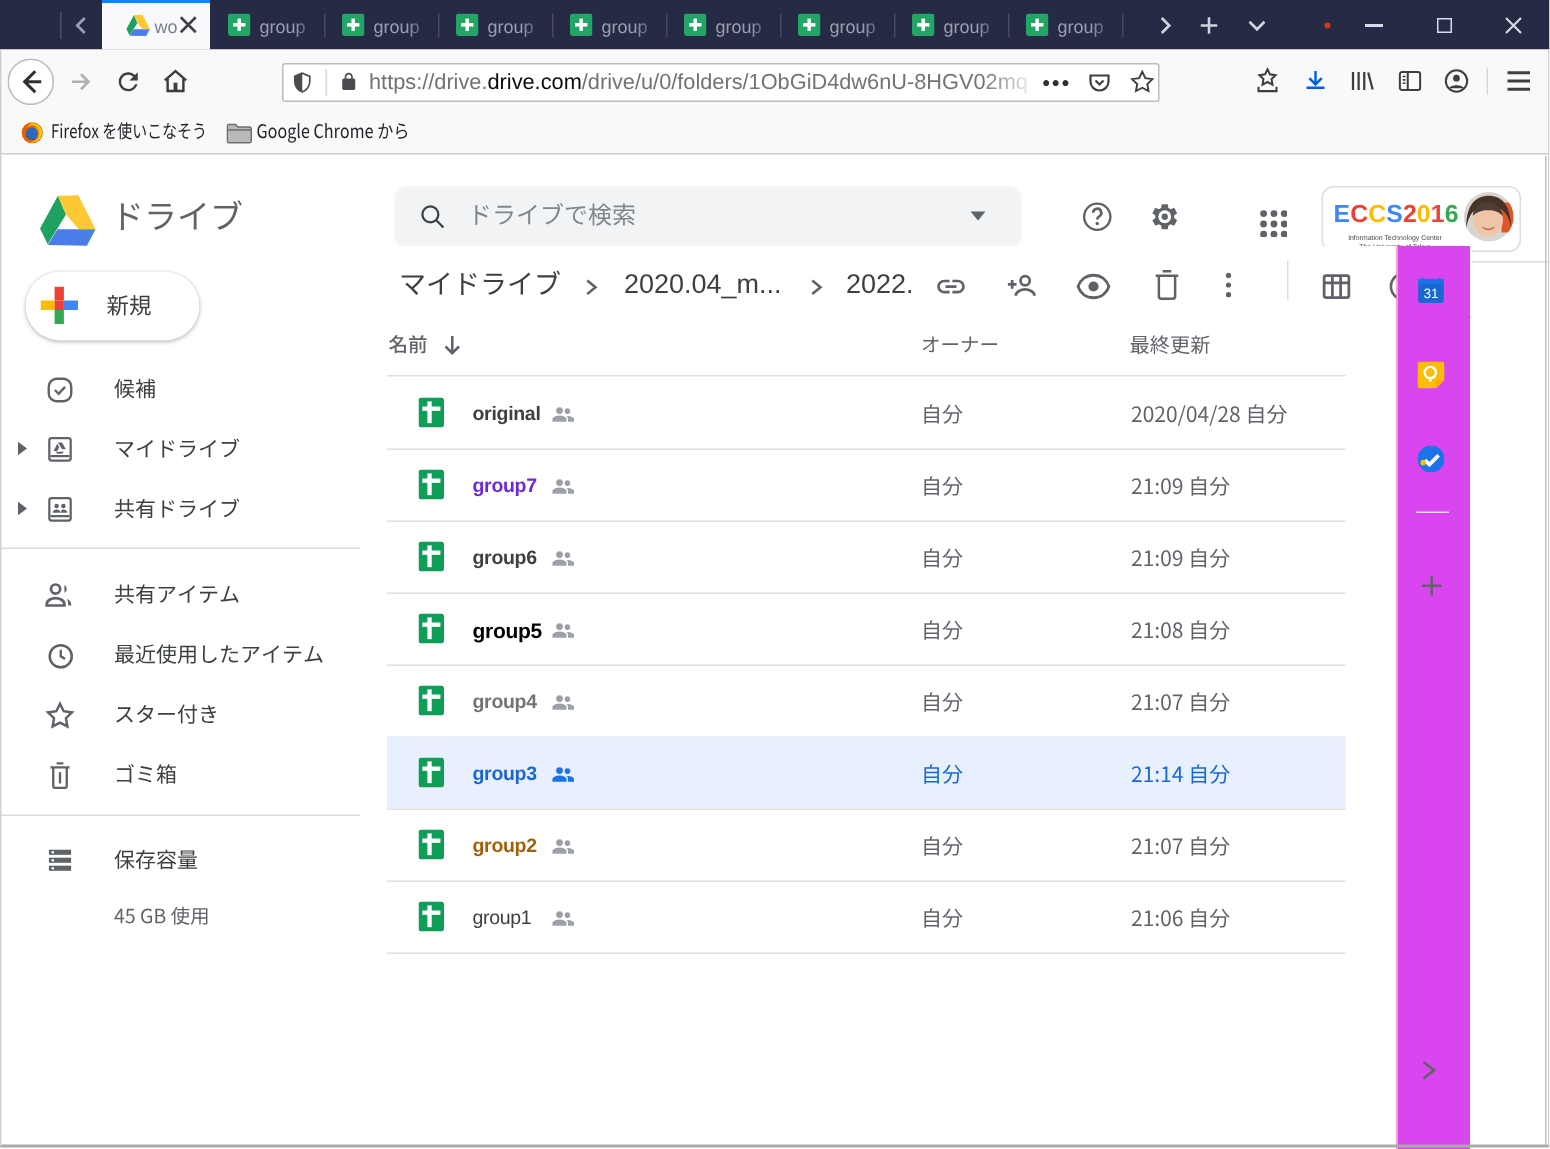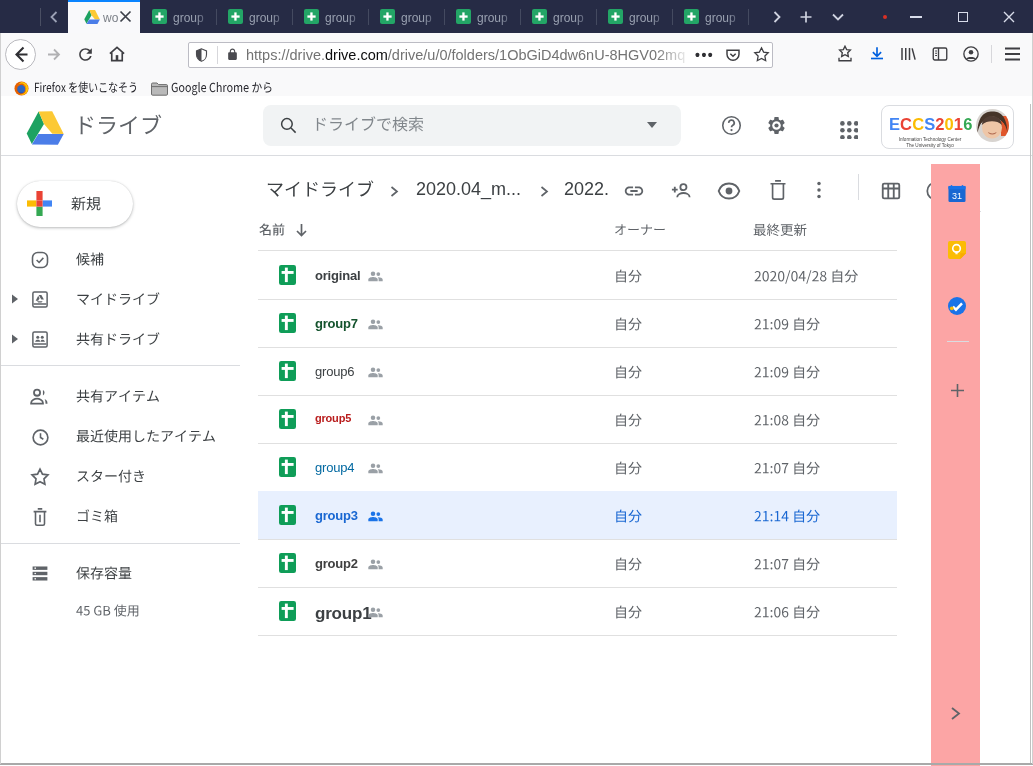--- a/index.html
+++ b/index.html
@@ -199,21 +199,21 @@
           <path transform="translate(4772,0)" d="M92 0H184V349C220 441 275 475 320 475C343 475 355 472 373 466L390 545C373 554 356 557 332 557C272 557 216 513 178 444H176L167 543H92Z"></path>
           <path transform="translate(5160,0)" d="M303 -13C436 -13 554 91 554 271C554 452 436 557 303 557C170 557 52 452 52 271C52 91 170 -13 303 -13ZM303 63C209 63 146 146 146 271C146 396 209 480 303 480C397 480 461 396 461 271C461 146 397 63 303 63Z"></path>
           <path transform="translate(5766,0)" d="M92 0H184V394C233 450 279 477 320 477C389 477 421 434 421 332V0H512V394C563 450 607 477 649 477C718 477 750 434 750 332V0H841V344C841 482 788 557 677 557C610 557 554 514 497 453C475 517 431 557 347 557C282 557 226 516 178 464H176L167 543H92Z"></path>
           <path transform="translate(6692,0)" d="M312 -13C385 -13 443 11 490 42L458 103C417 76 375 60 322 60C219 60 148 134 142 250H508C510 264 512 282 512 302C512 457 434 557 295 557C171 557 52 448 52 271C52 92 167 -13 312 -13ZM141 315C152 423 220 484 297 484C382 484 432 425 432 315Z"></path>
           <path transform="translate(7470,0)" d="M782 674 709 641C780 558 858 382 887 279L965 316C931 409 844 593 782 674ZM78 561 86 474C112 478 153 483 176 486L303 500C269 366 194 138 92 1L174 -31C279 138 347 364 384 508C428 512 468 515 492 515C555 515 598 498 598 406C598 298 582 168 550 100C530 57 500 49 463 49C435 49 382 56 340 69L353 -14C385 -22 433 -29 471 -29C536 -29 585 -12 617 55C659 138 675 297 675 416C675 551 602 585 513 585C489 585 447 582 400 578L426 721C430 740 434 762 438 780L345 790C345 722 335 644 319 572C259 567 200 562 167 561C135 560 109 559 78 561Z"></path>
           <path transform="translate(8470,0)" d="M335 784 315 708C391 687 608 643 703 630L722 707C634 715 421 757 335 784ZM313 602 229 613C223 508 198 298 178 207L252 189C258 205 267 222 282 239C352 323 460 373 592 373C694 373 768 316 768 236C768 99 614 8 298 47L322 -35C694 -66 852 55 852 234C852 351 750 443 597 443C477 443 367 405 271 321C282 385 299 534 313 602Z"></path>
         </g>
       </svg>
     </div>
   </div>
-<div class="ab" style="left:0;top:96px;width:1033px;height:60px;background:#fff;border-bottom:1px solid #dadce0">
+<div class="ab" style="left:0;top:115px;width:1033px;height:60px;background:#fff;border-bottom:1px solid #dadce0">
     <svg class="ab" style="left:26px;top:13px" width="38" height="38" viewBox="0 0 38 34">
 <path fill="#1da261" d="M12.6,0.5 L18,13 L5.8,32.9 L0.7,22.4 Z"></path>
 <path fill="#fcc934" d="M12.6,0.5 L26.2,0.2 L37.7,22.9 L26.3,22.7 L18,13 Z"></path>
 <path fill="#4b7de8" d="M12.3,22.9 L37.7,22.9 L31.9,33.8 L5.8,33.4 Z"></path>
     </svg>
     <div style="position:absolute;left:74px;top:18px;height:28px;line-height:0" class="">
       <svg class="jt" width="88.0" height="27.5" style="width:88.0px;height:27.5px">
         <g transform="translate(0,19.36) scale(0.022000,-0.022000)" fill="#5f6368">
           <path transform="translate(0,0)" d="M656 720 601 695C634 650 665 595 690 543L747 569C724 616 681 683 656 720ZM777 770 722 744C756 700 788 647 815 594L871 622C847 668 803 735 777 770ZM305 75C305 38 303 -11 299 -43H395C392 -11 389 43 389 75V404C500 370 673 303 781 244L816 329C710 382 521 453 389 493V657C389 687 392 730 396 761H297C303 730 305 685 305 657C305 573 305 131 305 75Z"></path>
           <path transform="translate(1000,0)" d="M231 745V662C258 664 290 665 321 665C376 665 657 665 713 665C747 665 781 664 805 662V745C781 741 746 740 714 740C655 740 375 740 321 740C289 740 257 741 231 745ZM878 481 821 517C810 511 789 509 766 509C715 509 289 509 239 509C212 509 178 511 141 515V431C177 433 215 434 239 434C299 434 721 434 770 434C752 362 712 277 651 213C566 123 441 59 299 30L361 -41C488 -6 614 53 719 168C793 249 838 353 865 452C867 459 873 472 878 481Z"></path>
@@ -578,21 +578,21 @@
           <path transform="translate(6448,0)" d="M324 820C262 665 151 527 23 442C41 428 74 399 88 383C213 478 331 628 404 797ZM673 822 601 793C676 644 803 482 914 392C928 413 956 442 977 458C867 535 738 687 673 822ZM187 462V389H392C370 219 314 59 76 -19C93 -35 115 -65 125 -85C382 8 446 190 473 389H732C720 135 705 35 679 9C669 -1 657 -4 637 -4C613 -4 552 -3 486 3C500 -18 509 -50 511 -72C574 -76 636 -77 670 -74C704 -71 727 -64 747 -38C782 0 796 115 811 426C812 436 812 462 812 462Z"></path>
         </g>
       </svg>
     </div>
     <div class="ab" style="left:2px;top:99px;width:639px;height:1px;background:#e0e0e0"></div>
     <svg class="ab" style="left:23px;top:113px" width="17" height="20" viewBox="0 0 17 20">
 <rect x="0" y="0" width="17" height="20" rx="2.2" fill="#0f9d58"></rect>
 <rect x="2.6" y="6" width="12" height="2.9" fill="#fff"></rect>
       <rect x="5.9" y="2.6" width="2.9" height="14.5" fill="#fff"></rect>
     </svg>
-    <div class="ab" style="left:59px;top:116px;font-size:13px;font-weight:bold;letter-spacing:-0.2px;color:#14532d">group7</div>
+    <div class="ab" style="left:59px;top:116px;font-size:13px;font-weight:bold;letter-spacing:-0.2px;color:#6d28d9">group7</div>
     <svg class="ab" style="left:112px;top:119px" width="15" height="11" viewBox="0 0 24 17">
 <circle cx="8" cy="4" r="3.6" fill="#9aa0a6"></circle>
       <circle cx="16.5" cy="4.6" r="3" fill="#9aa0a6"></circle>
 <path d="M0.5 16 v-2.8 c0-2.8 5-4 7.5-4 s7.5 1.2 7.5 4 V16 Z" fill="#9aa0a6"></path>
 <path d="M17 16 v-3 c0-1.4-.6-2.4-1.5-3.2 2.3-.4 8 .6 8 3.4 V16 Z" fill="#9aa0a6"></path>
     </svg>
     <div style="position:absolute;left:358px;top:117px;height:18px;line-height:0" class="">
       <svg class="jt" width="28.0" height="17.5" style="width:28.0px;height:17.5px">
         <g transform="translate(0,12.32) scale(0.014000,-0.014000)" fill="#5f6368">
           <path transform="translate(0,0)" d="M239 411H774V264H239ZM239 482V631H774V482ZM239 194H774V46H239ZM455 842C447 802 431 747 416 703H163V-81H239V-25H774V-76H853V703H492C509 741 526 787 542 830Z"></path>
@@ -612,21 +612,21 @@
           <path transform="translate(3722,0)" d="M324 820C262 665 151 527 23 442C41 428 74 399 88 383C213 478 331 628 404 797ZM673 822 601 793C676 644 803 482 914 392C928 413 956 442 977 458C867 535 738 687 673 822ZM187 462V389H392C370 219 314 59 76 -19C93 -35 115 -65 125 -85C382 8 446 190 473 389H732C720 135 705 35 679 9C669 -1 657 -4 637 -4C613 -4 552 -3 486 3C500 -18 509 -50 511 -72C574 -76 636 -77 670 -74C704 -71 727 -64 747 -38C782 0 796 115 811 426C812 436 812 462 812 462Z"></path>
         </g>
       </svg>
     </div>
     <div class="ab" style="left:2px;top:147px;width:639px;height:1px;background:#e0e0e0"></div>
     <svg class="ab" style="left:23px;top:161px" width="17" height="20" viewBox="0 0 17 20">
 <rect x="0" y="0" width="17" height="20" rx="2.2" fill="#0f9d58"></rect>
 <rect x="2.6" y="6" width="12" height="2.9" fill="#fff"></rect>
       <rect x="5.9" y="2.6" width="2.9" height="14.5" fill="#fff"></rect>
     </svg>
-    <div class="ab" style="left:59px;top:164px;font-size:13px;font-weight:normal;letter-spacing:-0.2px;color:#3c4043">group6</div>
+    <div class="ab" style="left:59px;top:164px;font-size:13px;font-weight:bold;letter-spacing:-0.2px;color:#3c4043">group6</div>
     <svg class="ab" style="left:112px;top:167px" width="15" height="11" viewBox="0 0 24 17">
 <circle cx="8" cy="4" r="3.6" fill="#9aa0a6"></circle>
       <circle cx="16.5" cy="4.6" r="3" fill="#9aa0a6"></circle>
 <path d="M0.5 16 v-2.8 c0-2.8 5-4 7.5-4 s7.5 1.2 7.5 4 V16 Z" fill="#9aa0a6"></path>
 <path d="M17 16 v-3 c0-1.4-.6-2.4-1.5-3.2 2.3-.4 8 .6 8 3.4 V16 Z" fill="#9aa0a6"></path>
     </svg>
     <div style="position:absolute;left:358px;top:165px;height:18px;line-height:0" class="">
       <svg class="jt" width="28.0" height="17.5" style="width:28.0px;height:17.5px">
         <g transform="translate(0,12.32) scale(0.014000,-0.014000)" fill="#5f6368">
           <path transform="translate(0,0)" d="M239 411H774V264H239ZM239 482V631H774V482ZM239 194H774V46H239ZM455 842C447 802 431 747 416 703H163V-81H239V-25H774V-76H853V703H492C509 741 526 787 542 830Z"></path>
@@ -646,21 +646,21 @@
           <path transform="translate(3722,0)" d="M324 820C262 665 151 527 23 442C41 428 74 399 88 383C213 478 331 628 404 797ZM673 822 601 793C676 644 803 482 914 392C928 413 956 442 977 458C867 535 738 687 673 822ZM187 462V389H392C370 219 314 59 76 -19C93 -35 115 -65 125 -85C382 8 446 190 473 389H732C720 135 705 35 679 9C669 -1 657 -4 637 -4C613 -4 552 -3 486 3C500 -18 509 -50 511 -72C574 -76 636 -77 670 -74C704 -71 727 -64 747 -38C782 0 796 115 811 426C812 436 812 462 812 462Z"></path>
         </g>
       </svg>
     </div>
     <div class="ab" style="left:2px;top:195px;width:639px;height:1px;background:#e0e0e0"></div>
     <svg class="ab" style="left:23px;top:209px" width="17" height="20" viewBox="0 0 17 20">
 <rect x="0" y="0" width="17" height="20" rx="2.2" fill="#0f9d58"></rect>
 <rect x="2.6" y="6" width="12" height="2.9" fill="#fff"></rect>
       <rect x="5.9" y="2.6" width="2.9" height="14.5" fill="#fff"></rect>
     </svg>
-    <div class="ab" style="left:59px;top:212px;font-size:11px;font-weight:bold;letter-spacing:-0.2px;color:#b91c1c">group5</div>
+    <div class="ab" style="left:59px;top:212px;font-size:14px;font-weight:bold;letter-spacing:-0.2px;color:#000000">group5</div>
     <svg class="ab" style="left:112px;top:215px" width="15" height="11" viewBox="0 0 24 17">
 <circle cx="8" cy="4" r="3.6" fill="#9aa0a6"></circle>
       <circle cx="16.5" cy="4.6" r="3" fill="#9aa0a6"></circle>
 <path d="M0.5 16 v-2.8 c0-2.8 5-4 7.5-4 s7.5 1.2 7.5 4 V16 Z" fill="#9aa0a6"></path>
 <path d="M17 16 v-3 c0-1.4-.6-2.4-1.5-3.2 2.3-.4 8 .6 8 3.4 V16 Z" fill="#9aa0a6"></path>
     </svg>
     <div style="position:absolute;left:358px;top:213px;height:18px;line-height:0" class="">
       <svg class="jt" width="28.0" height="17.5" style="width:28.0px;height:17.5px">
         <g transform="translate(0,12.32) scale(0.014000,-0.014000)" fill="#5f6368">
           <path transform="translate(0,0)" d="M239 411H774V264H239ZM239 482V631H774V482ZM239 194H774V46H239ZM455 842C447 802 431 747 416 703H163V-81H239V-25H774V-76H853V703H492C509 741 526 787 542 830Z"></path>
@@ -680,21 +680,21 @@
           <path transform="translate(3722,0)" d="M324 820C262 665 151 527 23 442C41 428 74 399 88 383C213 478 331 628 404 797ZM673 822 601 793C676 644 803 482 914 392C928 413 956 442 977 458C867 535 738 687 673 822ZM187 462V389H392C370 219 314 59 76 -19C93 -35 115 -65 125 -85C382 8 446 190 473 389H732C720 135 705 35 679 9C669 -1 657 -4 637 -4C613 -4 552 -3 486 3C500 -18 509 -50 511 -72C574 -76 636 -77 670 -74C704 -71 727 -64 747 -38C782 0 796 115 811 426C812 436 812 462 812 462Z"></path>
         </g>
       </svg>
     </div>
     <div class="ab" style="left:2px;top:243px;width:639px;height:1px;background:#e0e0e0"></div>
     <svg class="ab" style="left:23px;top:257px" width="17" height="20" viewBox="0 0 17 20">
 <rect x="0" y="0" width="17" height="20" rx="2.2" fill="#0f9d58"></rect>
 <rect x="2.6" y="6" width="12" height="2.9" fill="#fff"></rect>
       <rect x="5.9" y="2.6" width="2.9" height="14.5" fill="#fff"></rect>
     </svg>
-    <div class="ab" style="left:59px;top:260px;font-size:13px;font-weight:normal;letter-spacing:-0.2px;color:#0369a1">group4</div>
+    <div class="ab" style="left:59px;top:260px;font-size:13px;font-weight:bold;letter-spacing:-0.2px;color:#737373">group4</div>
     <svg class="ab" style="left:112px;top:263px" width="15" height="11" viewBox="0 0 24 17">
 <circle cx="8" cy="4" r="3.6" fill="#9aa0a6"></circle>
       <circle cx="16.5" cy="4.6" r="3" fill="#9aa0a6"></circle>
 <path d="M0.5 16 v-2.8 c0-2.8 5-4 7.5-4 s7.5 1.2 7.5 4 V16 Z" fill="#9aa0a6"></path>
 <path d="M17 16 v-3 c0-1.4-.6-2.4-1.5-3.2 2.3-.4 8 .6 8 3.4 V16 Z" fill="#9aa0a6"></path>
     </svg>
     <div style="position:absolute;left:358px;top:261px;height:18px;line-height:0" class="">
       <svg class="jt" width="28.0" height="17.5" style="width:28.0px;height:17.5px">
         <g transform="translate(0,12.32) scale(0.014000,-0.014000)" fill="#5f6368">
           <path transform="translate(0,0)" d="M239 411H774V264H239ZM239 482V631H774V482ZM239 194H774V46H239ZM455 842C447 802 431 747 416 703H163V-81H239V-25H774V-76H853V703H492C509 741 526 787 542 830Z"></path>
@@ -749,21 +749,21 @@
           <path transform="translate(3722,0)" d="M324 820C262 665 151 527 23 442C41 428 74 399 88 383C213 478 331 628 404 797ZM673 822 601 793C676 644 803 482 914 392C928 413 956 442 977 458C867 535 738 687 673 822ZM187 462V389H392C370 219 314 59 76 -19C93 -35 115 -65 125 -85C382 8 446 190 473 389H732C720 135 705 35 679 9C669 -1 657 -4 637 -4C613 -4 552 -3 486 3C500 -18 509 -50 511 -72C574 -76 636 -77 670 -74C704 -71 727 -64 747 -38C782 0 796 115 811 426C812 436 812 462 812 462Z"></path>
         </g>
       </svg>
     </div>
     <div class="ab" style="left:2px;top:339px;width:639px;height:1px;background:#e0e0e0"></div>
     <svg class="ab" style="left:23px;top:353px" width="17" height="20" viewBox="0 0 17 20">
 <rect x="0" y="0" width="17" height="20" rx="2.2" fill="#0f9d58"></rect>
 <rect x="2.6" y="6" width="12" height="2.9" fill="#fff"></rect>
       <rect x="5.9" y="2.6" width="2.9" height="14.5" fill="#fff"></rect>
     </svg>
-    <div class="ab" style="left:59px;top:356px;font-size:13px;font-weight:bold;letter-spacing:-0.2px;color:#404040">group2</div>
+    <div class="ab" style="left:59px;top:356px;font-size:13px;font-weight:bold;letter-spacing:-0.2px;color:#a16207">group2</div>
     <svg class="ab" style="left:112px;top:359px" width="15" height="11" viewBox="0 0 24 17">
 <circle cx="8" cy="4" r="3.6" fill="#9aa0a6"></circle>
       <circle cx="16.5" cy="4.6" r="3" fill="#9aa0a6"></circle>
 <path d="M0.5 16 v-2.8 c0-2.8 5-4 7.5-4 s7.5 1.2 7.5 4 V16 Z" fill="#9aa0a6"></path>
 <path d="M17 16 v-3 c0-1.4-.6-2.4-1.5-3.2 2.3-.4 8 .6 8 3.4 V16 Z" fill="#9aa0a6"></path>
     </svg>
     <div style="position:absolute;left:358px;top:357px;height:18px;line-height:0" class="">
       <svg class="jt" width="28.0" height="17.5" style="width:28.0px;height:17.5px">
         <g transform="translate(0,12.32) scale(0.014000,-0.014000)" fill="#5f6368">
           <path transform="translate(0,0)" d="M239 411H774V264H239ZM239 482V631H774V482ZM239 194H774V46H239ZM455 842C447 802 431 747 416 703H163V-81H239V-25H774V-76H853V703H492C509 741 526 787 542 830Z"></path>
@@ -783,21 +783,21 @@
           <path transform="translate(3722,0)" d="M324 820C262 665 151 527 23 442C41 428 74 399 88 383C213 478 331 628 404 797ZM673 822 601 793C676 644 803 482 914 392C928 413 956 442 977 458C867 535 738 687 673 822ZM187 462V389H392C370 219 314 59 76 -19C93 -35 115 -65 125 -85C382 8 446 190 473 389H732C720 135 705 35 679 9C669 -1 657 -4 637 -4C613 -4 552 -3 486 3C500 -18 509 -50 511 -72C574 -76 636 -77 670 -74C704 -71 727 -64 747 -38C782 0 796 115 811 426C812 436 812 462 812 462Z"></path>
         </g>
       </svg>
     </div>
     <div class="ab" style="left:2px;top:387px;width:639px;height:1px;background:#e0e0e0"></div>
     <svg class="ab" style="left:23px;top:401px" width="17" height="20" viewBox="0 0 17 20">
 <rect x="0" y="0" width="17" height="20" rx="2.2" fill="#0f9d58"></rect>
 <rect x="2.6" y="6" width="12" height="2.9" fill="#fff"></rect>
       <rect x="5.9" y="2.6" width="2.9" height="14.5" fill="#fff"></rect>
     </svg>
-    <div class="ab" style="left:59px;top:404px;font-size:17px;font-weight:bold;letter-spacing:-0.2px;color:#3c4043">group1</div>
+    <div class="ab" style="left:59px;top:404px;font-size:13px;font-weight:normal;letter-spacing:-0.2px;color:#3c4043">group1</div>
     <svg class="ab" style="left:112px;top:407px" width="15" height="11" viewBox="0 0 24 17">
 <circle cx="8" cy="4" r="3.6" fill="#9aa0a6"></circle>
       <circle cx="16.5" cy="4.6" r="3" fill="#9aa0a6"></circle>
 <path d="M0.5 16 v-2.8 c0-2.8 5-4 7.5-4 s7.5 1.2 7.5 4 V16 Z" fill="#9aa0a6"></path>
 <path d="M17 16 v-3 c0-1.4-.6-2.4-1.5-3.2 2.3-.4 8 .6 8 3.4 V16 Z" fill="#9aa0a6"></path>
     </svg>
     <div style="position:absolute;left:358px;top:405px;height:18px;line-height:0" class="">
       <svg class="jt" width="28.0" height="17.5" style="width:28.0px;height:17.5px">
         <g transform="translate(0,12.32) scale(0.014000,-0.014000)" fill="#5f6368">
           <path transform="translate(0,0)" d="M239 411H774V264H239ZM239 482V631H774V482ZM239 194H774V46H239ZM455 842C447 802 431 747 416 703H163V-81H239V-25H774V-76H853V703H492C509 741 526 787 542 830Z"></path>
@@ -822,21 +822,21 @@
   </div>
 <div class="ab" style="left:959px;top:213px;width:16px;height:553px;background:#f0f0f0">
     <svg class="ab" style="left:4px;top:6px" width="9" height="6" viewBox="0 0 9 6">
       <path d="M0.5 5.5 L4.5 1 L8.5 5.5 Z" fill="#b3b3b3"></path>
     </svg>
     <div class="ab" style="left:1px;top:16px;width:14px;height:520px;background:#eeeeee"></div>
     <svg class="ab" style="left:4px;bottom:6px" width="9" height="6" viewBox="0 0 9 6">
       <path d="M0.5 0.5 L4.5 5 L8.5 0.5 Z" fill="#b3b3b3"></path>
     </svg>
   </div>
-<div class="ab" style="left:931px;top:164px;width:49px;height:602px;background:#fca5a5;border-left:4px solid #fca5a5">
+<div class="ab" style="left:931px;top:164px;width:49px;height:602px;background:#d946ef;border-left:1px solid #fca5a5">
     <svg class="ab" style="left:13px;top:21px" width="18" height="18" viewBox="0 0 19 19">
 <rect x="0.5" y="1" width="18" height="17" rx="1.5" fill="#1967d2"></rect>
 <rect x="0.5" y="1" width="18" height="3.5" fill="#1a73e8"></rect>
 <rect x="2.8" y="0" width="1.8" height="3" rx="0.9" fill="#1a73e8"></rect>
       <rect x="14.4" y="0" width="1.8" height="3" rx="0.9" fill="#1a73e8"></rect>
 <text x="9.5" y="14.5" font-size="9.5" fill="#fff" text-anchor="middle" font-family="Liberation Sans">31</text>
     </svg>
     <svg class="ab" style="left:13px;top:77px" width="18" height="18" viewBox="0 0 19 19">
 <path d="M0 2 a2 2 0 0 1 2-2 H17 a2 2 0 0 1 2 2 V13 L13 19 H2 a2 2 0 0 1 -2-2 Z" fill="#fbbc04"></path>
 <path d="M13 19 V13 H19 Z" fill="#f9ab00"></path>

